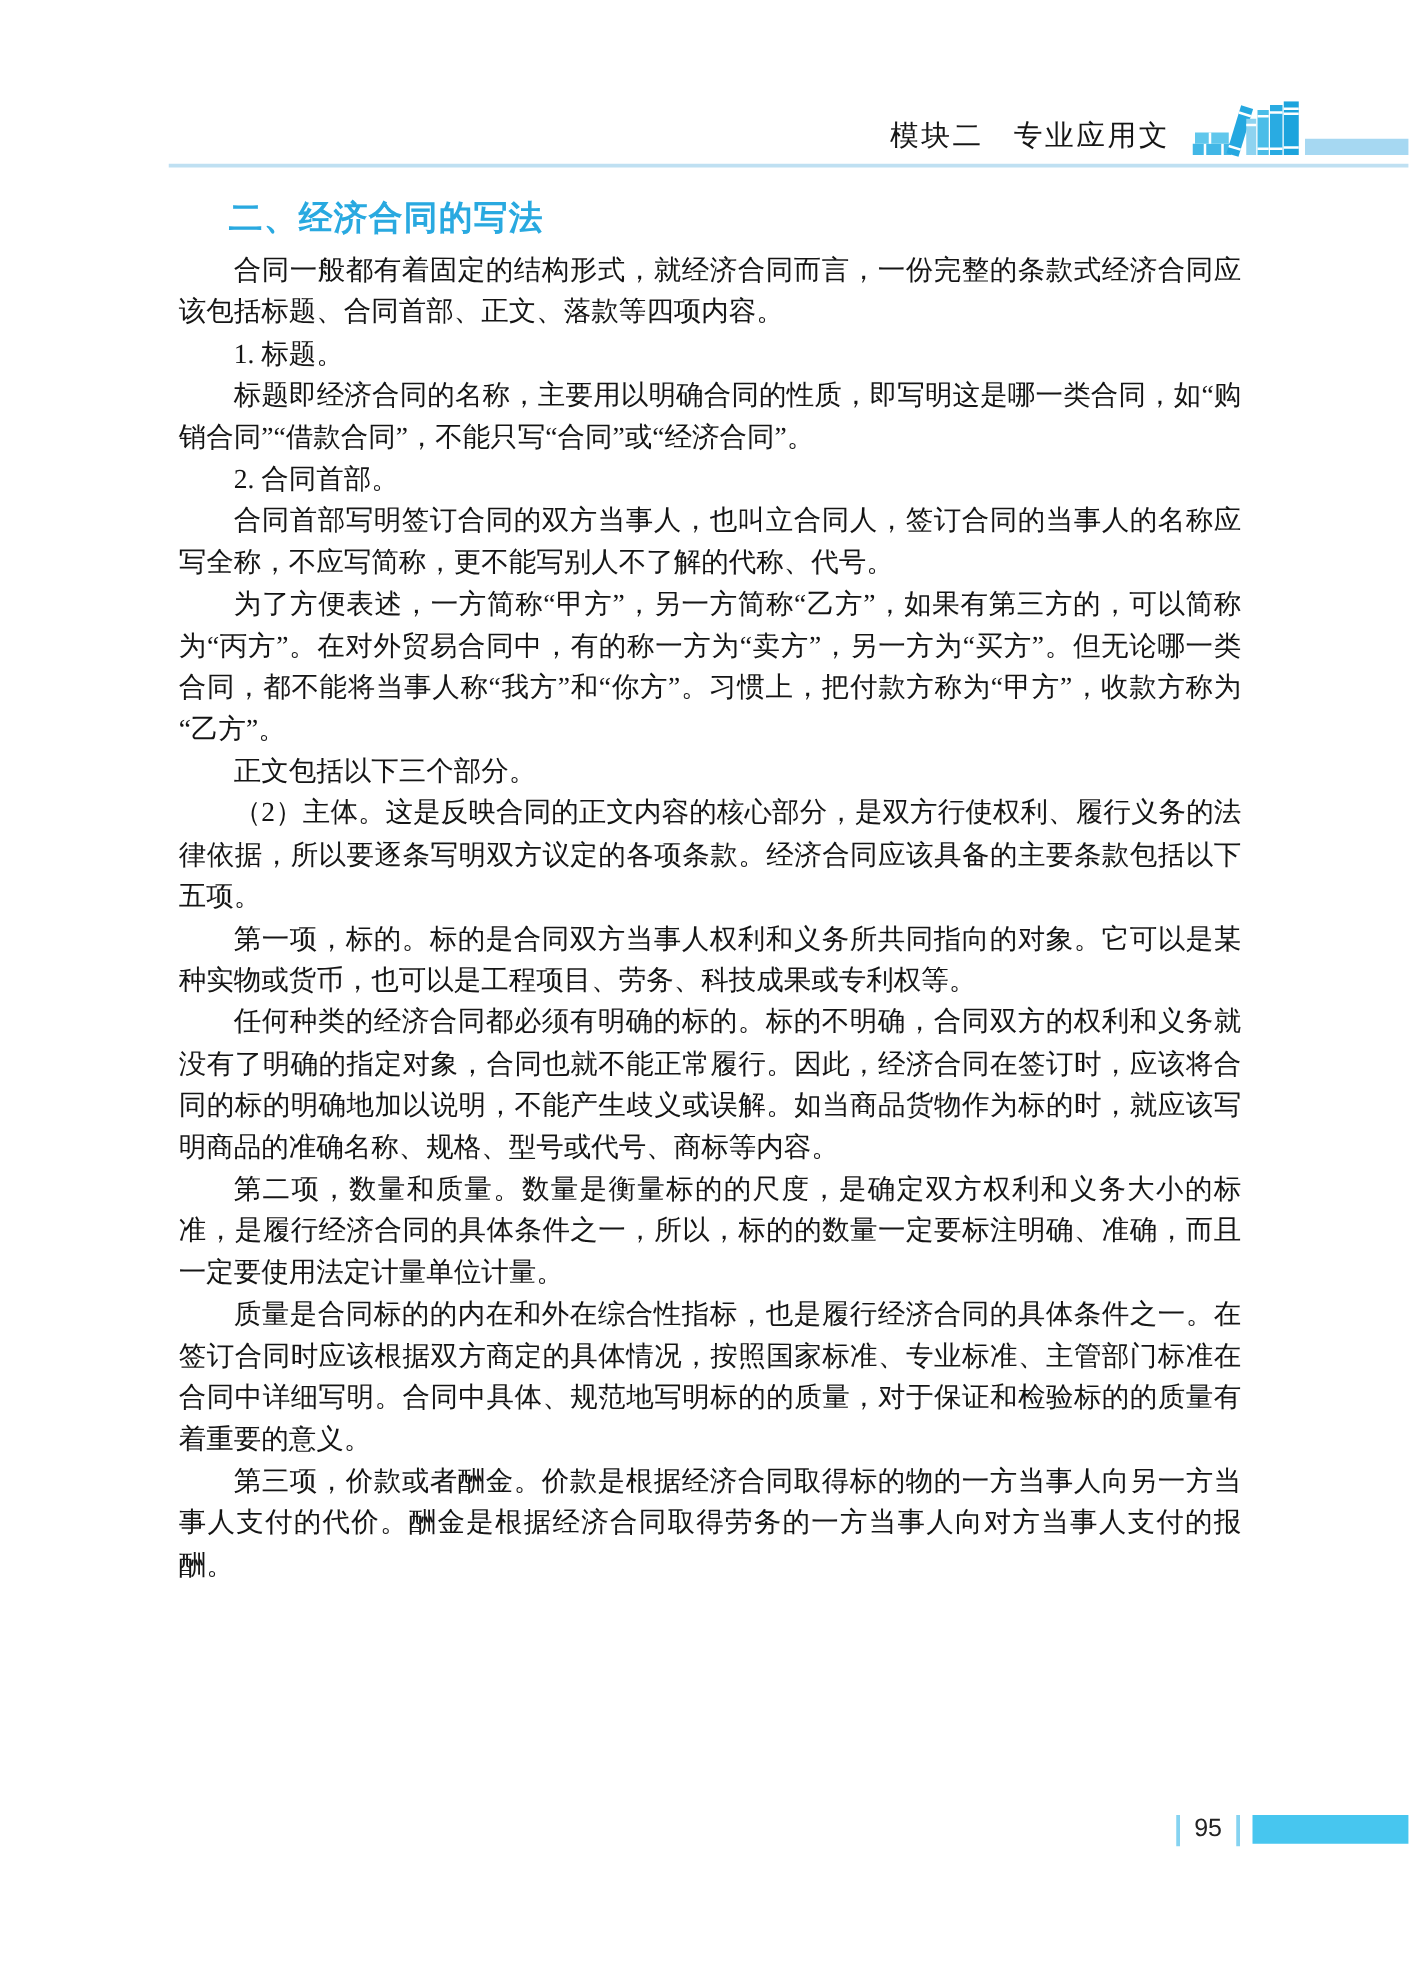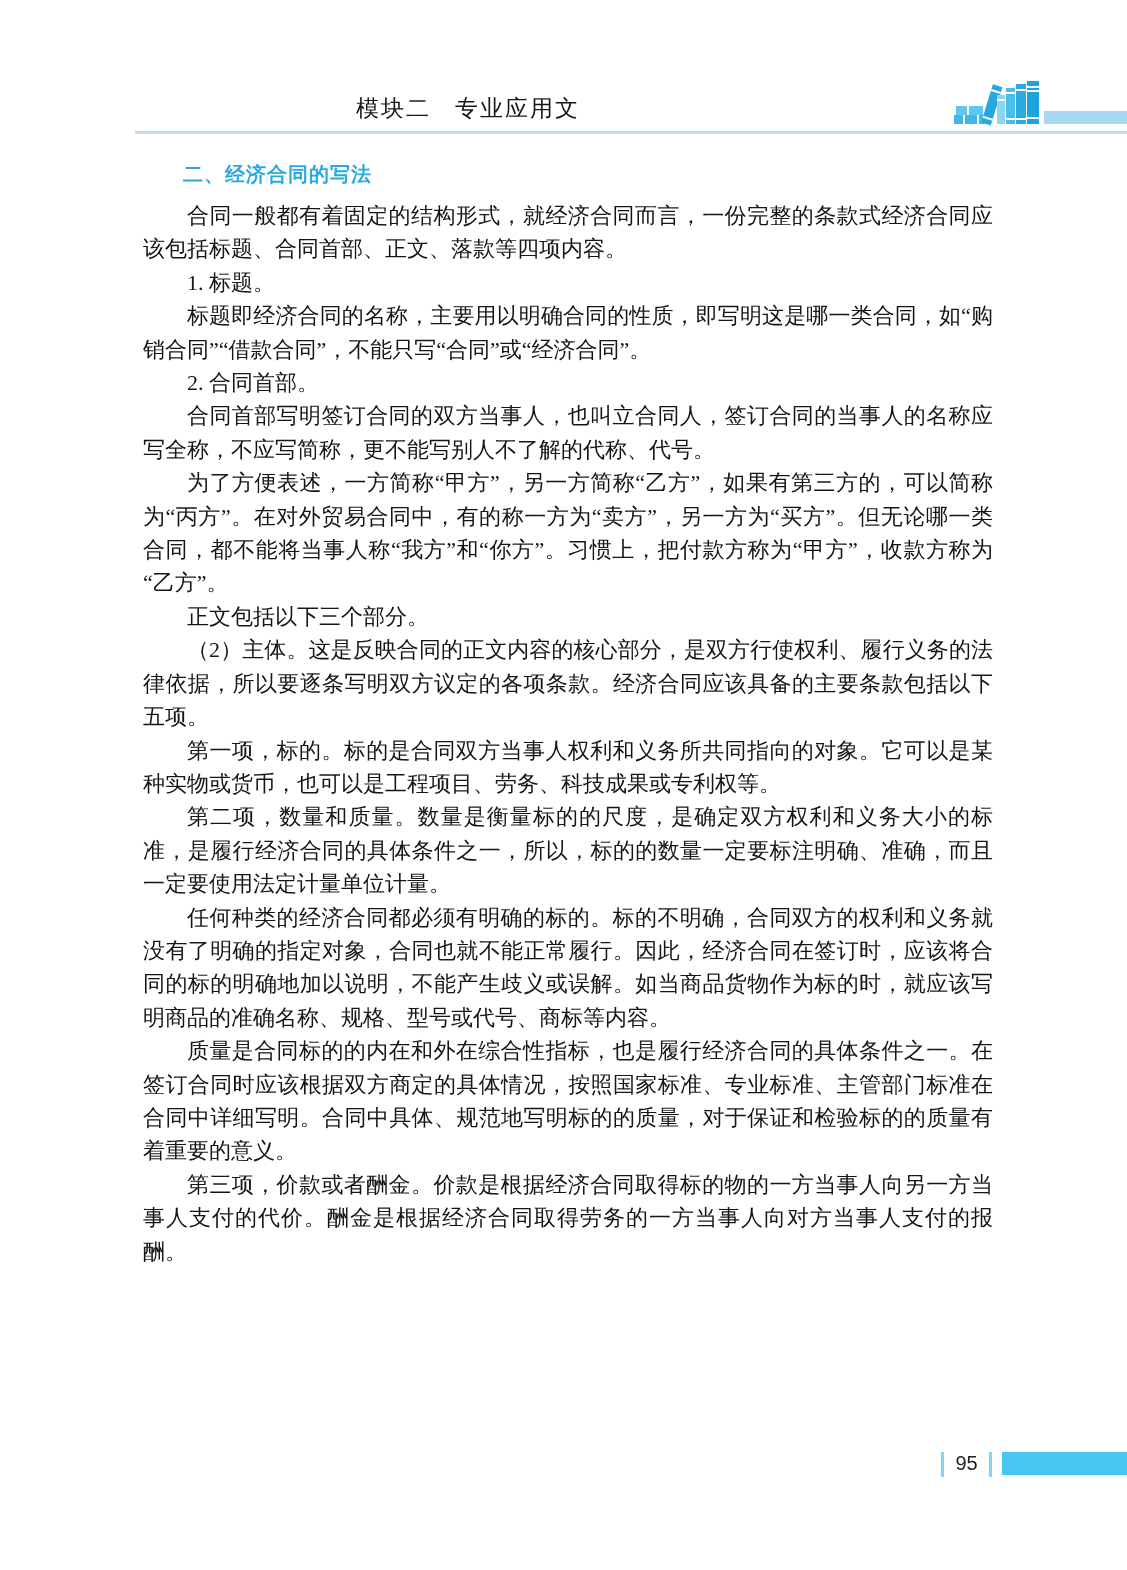--- a/index.html
+++ b/index.html
@@ -1,29 +1,29 @@
 <!DOCTYPE html>
 <html lang="zh"><head>
 <meta charset="utf-8">
 <style>
   html,body{margin:0;padding:0;background:#ffffff;}
   .page{position:relative;width:1127px;height:1570px;background:#ffffff;overflow:hidden;}
 
   
-  .header-text{position:absolute;top:93px;left:0;width:936px;text-align:center;
+  .header-text{position:absolute;top:93px;left:0;width:936px;text-align:right;
     font-family:"Liberation Sans",sans-serif;font-size:23px;color:#161616;letter-spacing:2px;}
   .header-text .module{margin-right:24px;}
   .books-icon{position:absolute;left:954px;top:81px;}
   .header-accent-bar{position:absolute;left:1044px;top:111px;right:0;height:13px;background:#a6d8f2;}
   .header-rule{position:absolute;left:135px;right:0;top:131px;height:3px;background:#bfe0f2;}
 
   
   .content{position:absolute;left:143px;top:157px;width:850px;}
   .section-heading{margin:0 0 8px 0;text-indent:40px;
-    font-family:"Liberation Sans",sans-serif;font-size:20px;font-weight:bold;
+    font-family:"Liberation Sans",sans-serif;font-size:27px;font-weight:bold;
     color:#29a9e0;line-height:34px;letter-spacing:1px;}
   .para{margin:0;font-size:22px;line-height:33.4px;text-align:justify;text-indent:2em;
     color:#151515;font-family:"Liberation Serif","DejaVu Serif",serif;}
 
   
   .page-footer{position:absolute;top:1452px;right:0;display:flex;align-items:flex-start;}
   .pg-divider{width:3px;height:25px;background:#85d3f1;}
   .pg-num{width:45px;text-align:center;font-family:"Liberation Sans",sans-serif;
     font-size:20px;color:#222222;}
   .footer-accent-bar{width:125px;height:23px;background:#47c6ef;margin-left:10px;}
@@ -72,22 +72,22 @@
     <h2 class="section-heading">二、经济合同的写法</h2>
     <p class="para">合同一般都有着固定的结构形式，就经济合同而言，一份完整的条款式经济合同应该包括标题、合同首部、正文、落款等四项内容。</p>
     <p class="para">1. 标题。</p>
     <p class="para">标题即经济合同的名称，主要用以明确合同的性质，即写明这是哪一类合同，如“购销合同”“借款合同”，不能只写“合同”或“经济合同”。</p>
     <p class="para">2. 合同首部。</p>
     <p class="para">合同首部写明签订合同的双方当事人，也叫立合同人，签订合同的当事人的名称应写全称，不应写简称，更不能写别人不了解的代称、代号。</p>
     <p class="para">为了方便表述，一方简称“甲方”，另一方简称“乙方”，如果有第三方的，可以简称为“丙方”。在对外贸易合同中，有的称一方为“卖方”，另一方为“买方”。但无论哪一类合同，都不能将当事人称“我方”和“你方”。习惯上，把付款方称为“甲方”，收款方称为“乙方”。</p>
     <p class="para">正文包括以下三个部分。</p>
     <p class="para">（2）主体。这是反映合同的正文内容的核心部分，是双方行使权利、履行义务的法律依据，所以要逐条写明双方议定的各项条款。经济合同应该具备的主要条款包括以下五项。</p>
     <p class="para">第一项，标的。标的是合同双方当事人权利和义务所共同指向的对象。它可以是某种实物或货币，也可以是工程项目、劳务、科技成果或专利权等。</p>
+    <p class="para">任何种类的经济合同都必须有明确的标的。标的不明确，合同双方的权利和义务就没有了明确的指定对象，合同也就不能正常履行。因此，经济合同在签订时，应该将合同的标的明确地加以说明，不能产生歧义或误解。如当商品货物作为标的时，就应该写明商品的准确名称、规格、型号或代号、商标等内容。</p>
     <p class="para">第二项，数量和质量。数量是衡量标的的尺度，是确定双方权利和义务大小的标准，是履行经济合同的具体条件之一，所以，标的的数量一定要标注明确、准确，而且一定要使用法定计量单位计量。</p>
-    <p class="para">任何种类的经济合同都必须有明确的标的。标的不明确，合同双方的权利和义务就没有了明确的指定对象，合同也就不能正常履行。因此，经济合同在签订时，应该将合同的标的明确地加以说明，不能产生歧义或误解。如当商品货物作为标的时，就应该写明商品的准确名称、规格、型号或代号、商标等内容。</p>
     <p class="para">质量是合同标的的内在和外在综合性指标，也是履行经济合同的具体条件之一。在签订合同时应该根据双方商定的具体情况，按照国家标准、专业标准、主管部门标准在合同中详细写明。合同中具体、规范地写明标的的质量，对于保证和检验标的的质量有着重要的意义。</p>
     <p class="para">第三项，价款或者酬金。价款是根据经济合同取得标的物的一方当事人向另一方当事人支付的代价。酬金是根据经济合同取得劳务的一方当事人向对方当事人支付的报酬。</p>
   </main>
 
   <div class="page-footer">
     <span class="pg-divider"></span>
     <span class="pg-num">95</span>
     <span class="pg-divider"></span>
     <div class="footer-accent-bar"></div>
   </div>

